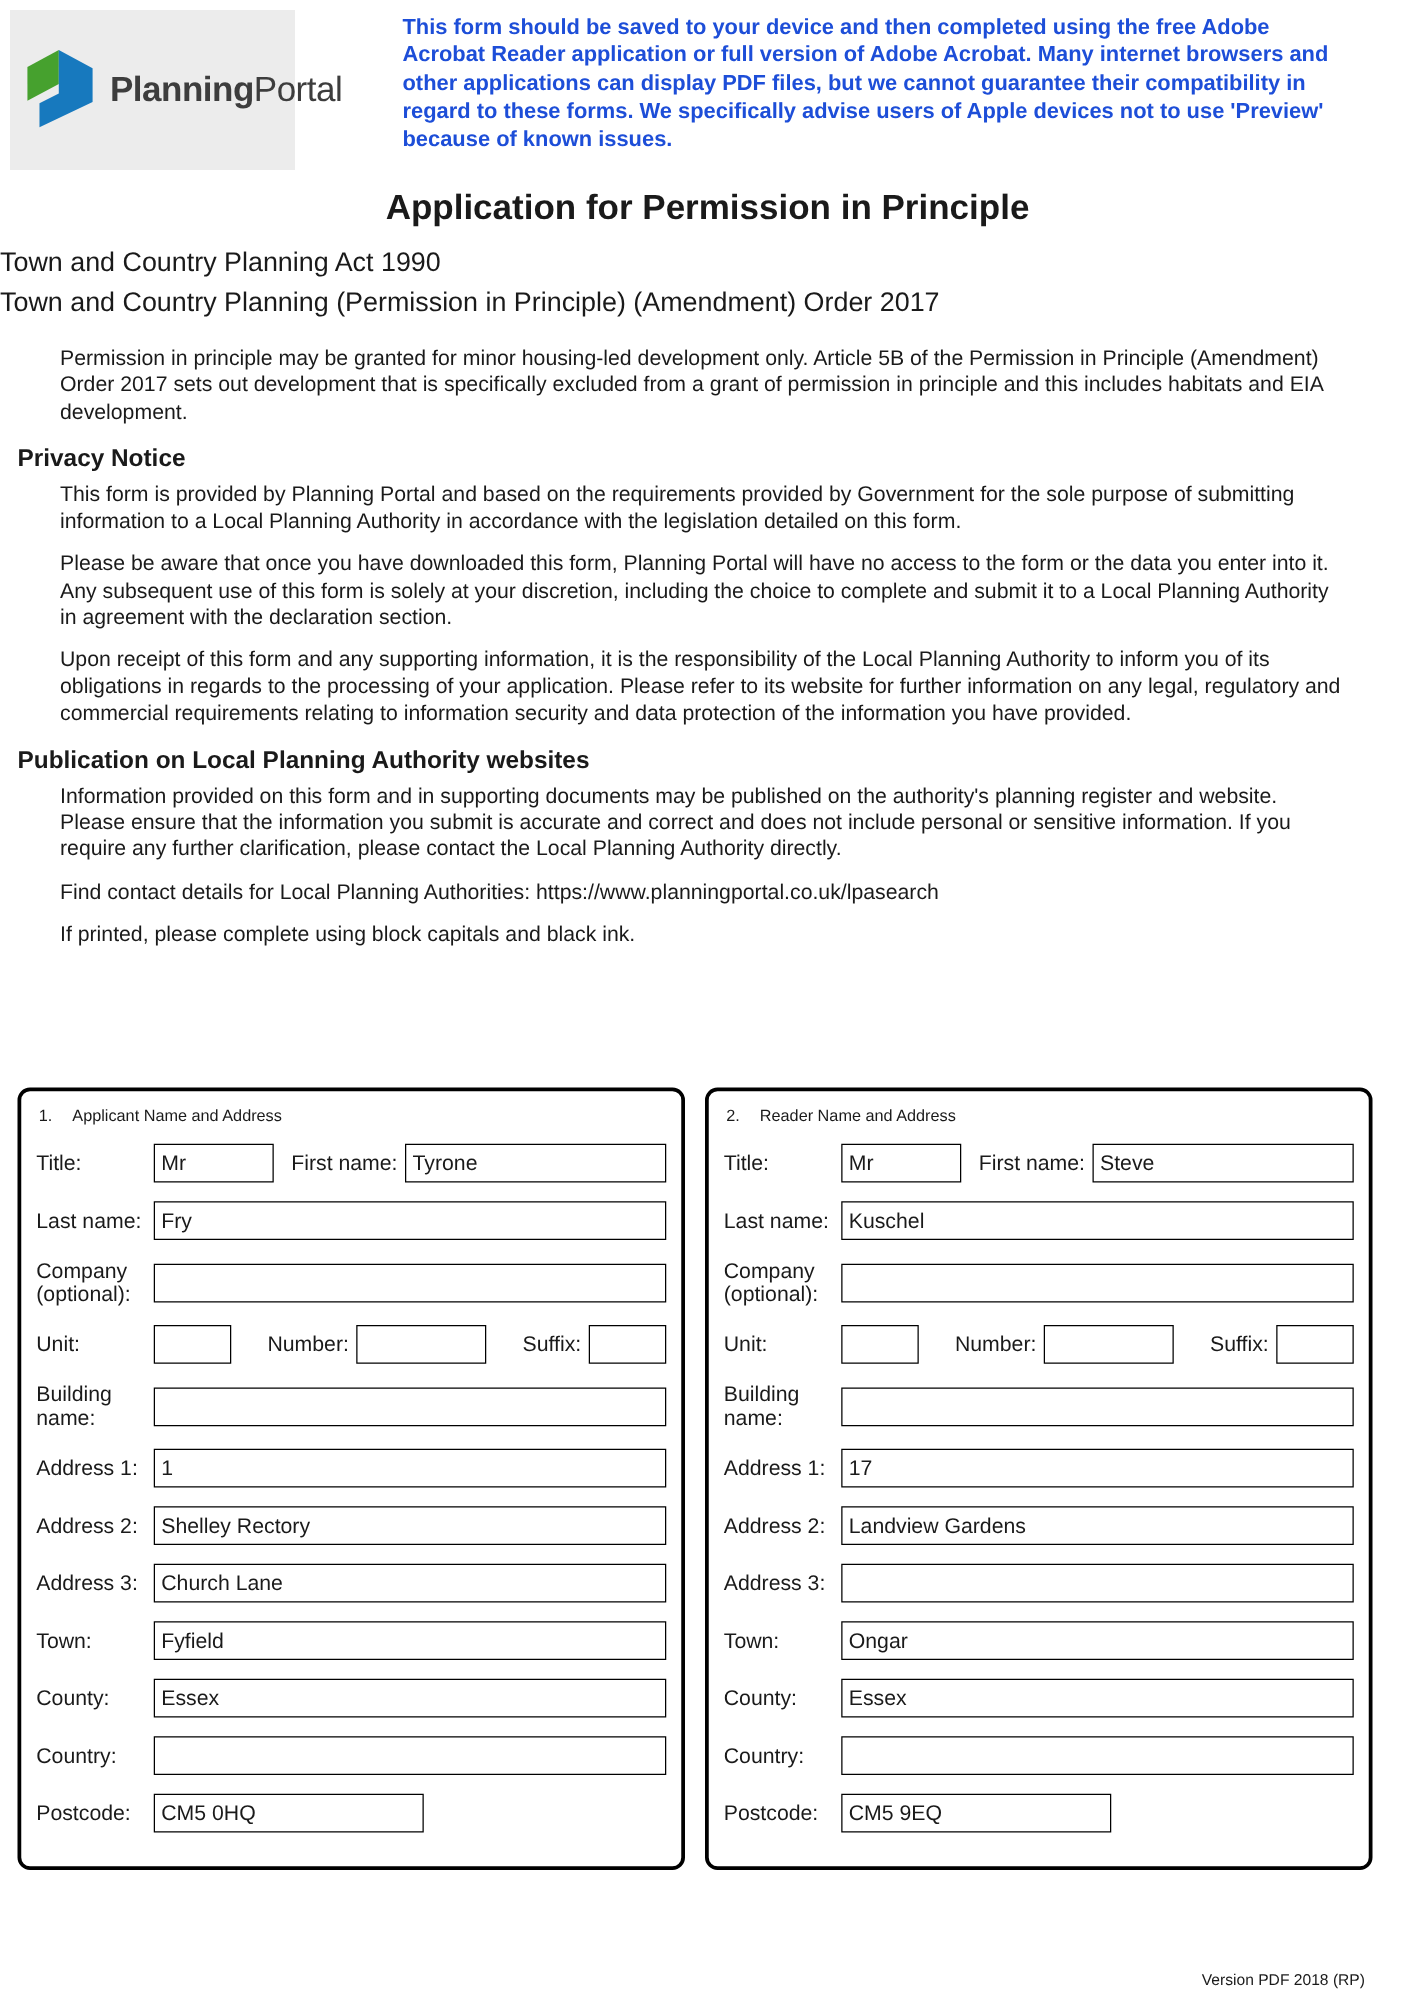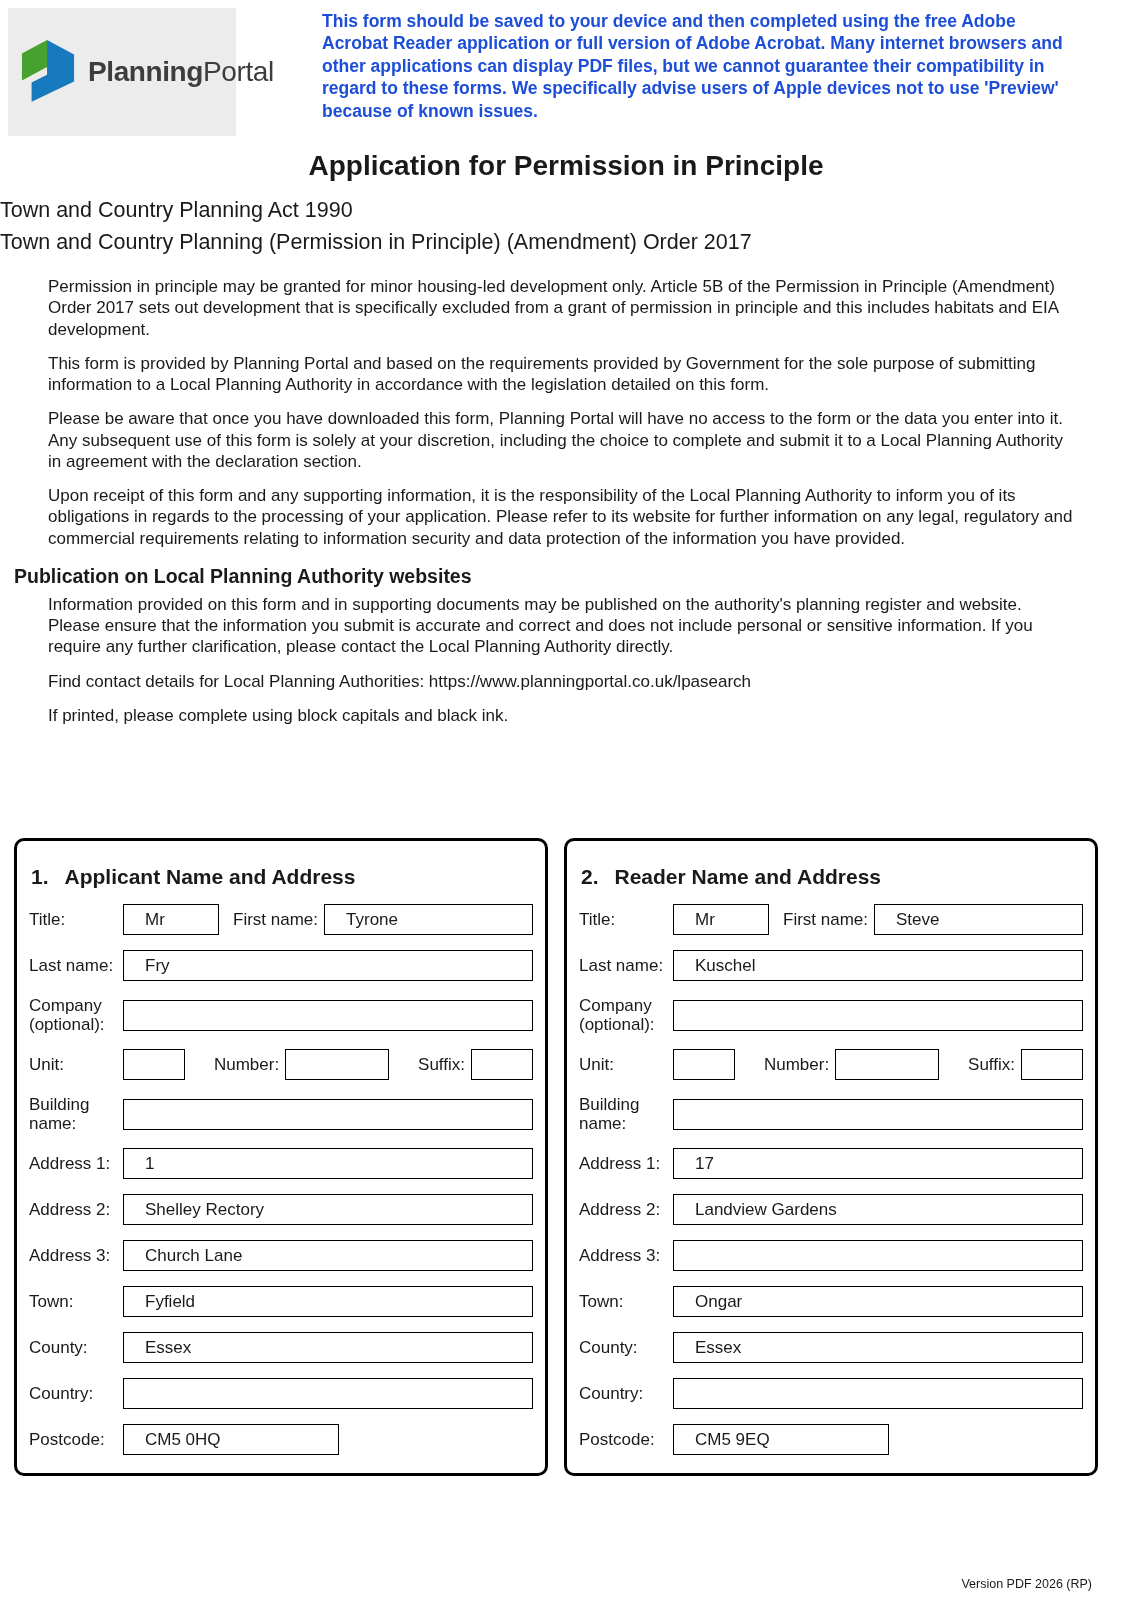--- a/index.html
+++ b/index.html
@@ -35,30 +35,30 @@
   .subhead { font-size: 19.5px; font-weight: 700; margin: 16px 0 6px 0; }
 
   
   .boxes { display: flex; gap: 16px; margin: 112px 34px 0 14px; }
   .party-box {
     flex: 1; min-width: 0;
     border: 3px solid #000; border-radius: 10px;
     padding: 8px 12px 18px 12px;
     min-height: 626px;
   }
-  .box-heading { font-size: 21px; font-weight: 700; margin: 16px 0 8px 2px; }
+  .box-heading { font-size: 13px; font-weight: 400; margin: 4px 0 8px 2px; }
   .sec-num { margin-right: 16px; }
 
   .row { display: flex; align-items: center; margin-top: 15px; }
   .lbl { font-size: 17px; width: 94px; flex: none; line-height: 1.12; }
   .lbl.mid { width: auto; margin: 0 6px 0 14px; white-space: nowrap; }
   .in {
     height: 31px; border: 1.5px solid #000; background: #fff;
     font-family: inherit; font-size: 17px; color: #1a1a1a;
-    padding: 0 21px; border-radius: 0;
+    padding: 0 5px; border-radius: 0;
   }
   .grow { flex: 1; min-width: 0; }
   .in-title { width: 96px; flex: none; }
   .in-small { width: 62px; flex: none; }
   .in-mid { width: 104px; flex: none; }
   .in-postcode { width: 216px; flex: none; }
   .grp { display: flex; align-items: center; margin-left: auto; }
   .grp .lbl.mid { margin-left: 0; }
 
   
@@ -83,20 +83,21 @@
 <div class="warning">This form should be saved to your device and then completed using the free Adobe Acrobat Reader application or full version of Adobe Acrobat. Many internet browsers and other applications can display PDF files, but we cannot guarantee their compatibility in regard to these forms. We specifically advise users of Apple devices not to use 'Preview' because of known issues.</div>
 
 <div class="doc-body">
   <h1 class="doc-title">Application for Permission in Principle</h1>
   <div class="doc-sub">Town and Country Planning Act 1990</div>
   <div class="doc-sub">Town and Country Planning (Permission in Principle) (Amendment) Order 2017</div>
 
   <div class="textcol">
     <p class="para">Permission in principle may be granted for minor housing-led development only. Article 5B of the Permission in Principle (Amendment) Order 2017 sets out development that is specifically excluded from a grant of permission in principle and this includes habitats and EIA development.</p>
 
+    <h3 class="subhead">Privacy Notice</h3>
     <p class="para">This form is provided by Planning Portal and based on the requirements provided by Government for the sole purpose of submitting information to a Local Planning Authority in accordance with the legislation detailed on this form.</p>
     <p class="para">Please be aware that once you have downloaded this form, Planning Portal will have no access to the form or the data you enter into it. Any subsequent use of this form is solely at your discretion, including the choice to complete and submit it to a Local Planning Authority in agreement with the declaration section.</p>
     <p class="para">Upon receipt of this form and any supporting information, it is the responsibility of the Local Planning Authority to inform you of its obligations in regards to the processing of your application. Please refer to its website for further information on any legal, regulatory and commercial requirements relating to information security and data protection of the information you have provided.</p>
 
     <h3 class="subhead">Publication on Local Planning Authority websites</h3>
     <p class="para">Information provided on this form and in supporting documents may be published on the authority's planning register and website. Please ensure that the information you submit is accurate and correct and does not include personal or sensitive information. If you require any further clarification, please contact the Local Planning Authority directly.</p>
     <p class="para">Find contact details for Local Planning Authorities: https://www.planningportal.co.uk/lpasearch</p>
     <p class="para">If printed, please complete using block capitals and black ink.</p>
   </div>
 
@@ -250,13 +251,13 @@
 
       <div class="row">
         <span class="lbl">Postcode:</span>
         <input class="in in-postcode" value="CM5 9EQ" style="">
       </div>
     </section>
 
   </div>
 </div>
 
-<div class="version">Version PDF 2026 (RP)</div>
+<div class="version">Version PDF 2018 (RP)</div>
 
 </body></html>

